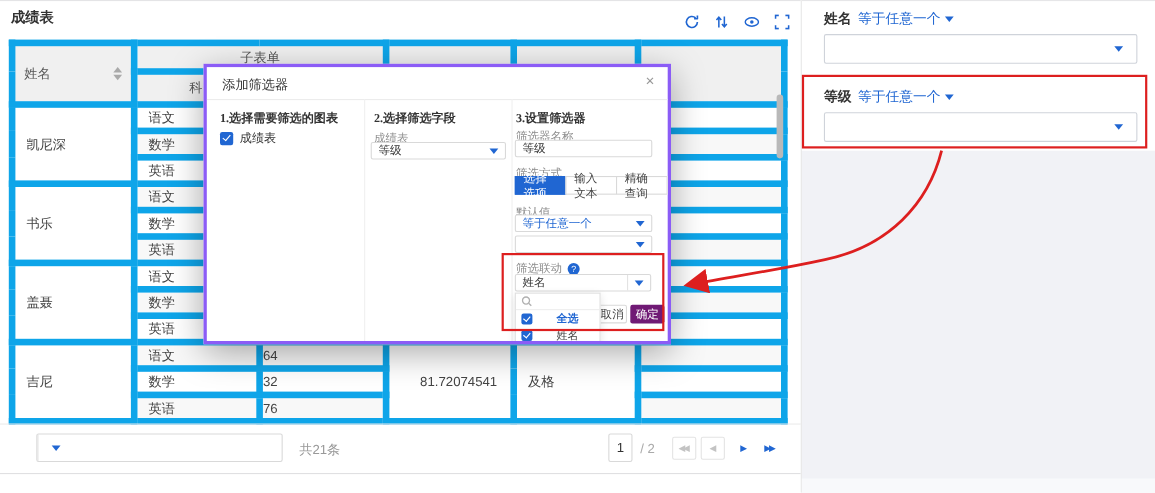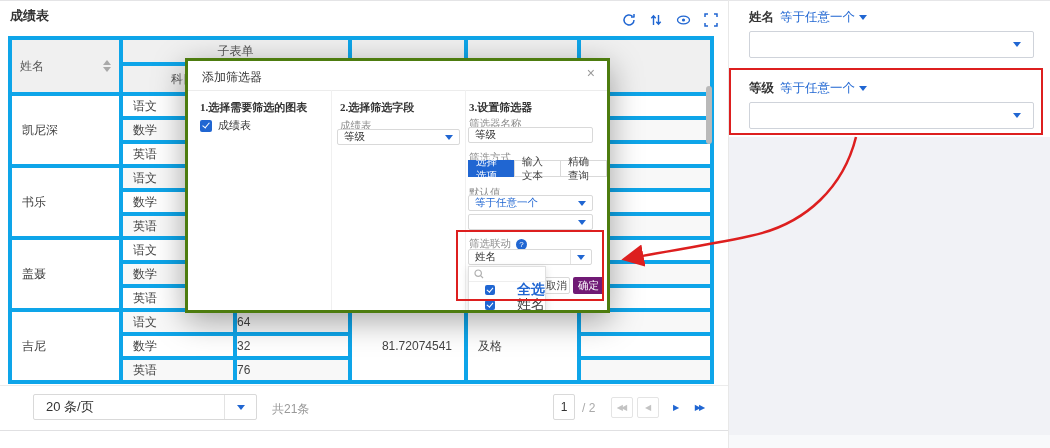--- a/index.html
+++ b/index.html
@@ -8,21 +8,21 @@
 
   
   .card { position:absolute; left:0; top:2; width:728px; height:431px; background:#fff;
           border-top:1px solid #e4e4e6; border-bottom:1px solid #e0e0e2; }
   .card-title { position:absolute; left:10px; top:6px; font-size:13px; font-weight:bold; color:#333; }
   .toolbar { position:absolute; right:10px; top:12px; display:flex; gap:13px; align-items:center; }
   .toolbar svg { display:block; }
 
   
   table.grid { position:absolute; left:8px; top:35px; width:702px; border-collapse:collapse; table-layout:fixed; font-size:12px; color:#444; }
-  table.grid th, table.grid td { border:4px solid #0ea5e9; overflow:hidden; white-space:nowrap; }
+  table.grid th, table.grid td { border:6px solid #0ea5e9; overflow:hidden; white-space:nowrap; }
   table.grid thead th { background:#f0f0f0; font-weight:normal; color:#555; }
   tr.h1 th { height:26px; }
   tr.h2 th { height:30px; text-align:center; padding-left:10px; }
   th.span2 { height:56px; }
   th.flexth { padding:0 8px; }
   th .thwrap { display:flex; align-items:center; justify-content:space-between; width:100%; }
   th.subform { text-align:center; }
   tbody tr { height:24px; }
   tbody tr:nth-child(even) td.stripe { background:#f8f8f8; }
   td.rspan { background:#fff; }
@@ -59,42 +59,42 @@
   .panel-white { position:absolute; left:0; top:0; right:0; height:137px; background:#fff; border-top:1px solid #e6e6e8; }
   .panel-bottom { position:absolute; left:0; right:0; bottom:0; height:13px; background:#f8f9fb; }
   .f-label-row { position:absolute; display:flex; align-items:center; gap:6px; font-size:12.5px; }
   .f-label { color:#333; font-weight:bold; }
   .f-op { color:#2066d2; display:flex; align-items:center; gap:4px; }
   .f-sel { position:absolute; width:285px; height:27px; background:#fff; border:1px solid #cfd3da; border-radius:2px; display:flex; align-items:center; justify-content:flex-end; padding-right:12px; }
 
   .redbox { position:absolute; border:2px solid #dd1f1f; z-index:90; pointer-events:none; }
 
   
-  .modal { position:absolute; left:185px; top:58px; width:425px; height:255px; background:#fff; border:3px solid #4d7c0f;
+  .modal { position:absolute; left:185px; top:58px; width:425px; height:255px; background:#fff; border:3px solid #8b5cf6;
            box-shadow:0 8px 30px rgba(0,0,0,.35); z-index:40; overflow:hidden; }
   .m-title { position:absolute; left:14px; top:8px; font-size:12px; color:#333; }
   .m-close { position:absolute; right:12px; top:5px; font-size:14px; color:#999; line-height:14px; }
   .m-sep { position:absolute; left:0; right:0; top:29px; border-top:1px solid #ececec; }
   .m-div { position:absolute; top:29px; bottom:0; border-left:1px solid #f0f0f0; }
   .sec-title { position:absolute; font-size:11px; font-weight:bold; color:#333;font-family:Liberation Serif, serif; }
   .sub-label { position:absolute; font-size:10.5px; color:#8c8c8c; }
   .check-row { position:absolute; display:flex; align-items:center; gap:6px; font-size:11px; color:#333; }
   .cb { width:12px; height:12px; border-radius:2px; background:#2066d2; position:relative; flex:none; }
   .cb::after { content:""; position:absolute; left:4px; top:1.5px; width:3px; height:6px; border:solid #fff; border-width:0 1.5px 1.5px 0; transform:rotate(40deg); }
   .sel { position:absolute; height:16px; background:#fff; border:1px solid #d9d9d9; border-radius:2px; display:flex; align-items:center; font-size:10.5px; color:#333; padding:0 6px; justify-content:space-between; }
   .sel .blue { color:#2066d2; }
   .sel .arrseg { align-self:stretch; border-left:1px solid #e3e3e3; display:flex; align-items:center; padding-left:6px; margin-right:-6px; padding-right:6px; }
   .tabs { position:absolute; display:flex; height:17px; font-size:10.5px; }
   .tab { border:1px solid #d9d9d9; background:#fff; color:#444; display:flex; align-items:center; padding:0 7px; margin-left:-1px; }
   .tab.sel-tab { background:#2066d2; border-color:#2066d2; color:#fff; margin-left:0; }
   .link-label { position:absolute; display:flex; align-items:center; gap:5px; font-size:10.5px; color:#8c8c8c; }
   .help { width:11px; height:11px; border-radius:50%; background:#2066d2; color:#fff; font-size:8px; line-height:11px; text-align:center; }
   .dropdown { position:absolute; left:280px; top:205px; width:78px; background:#fff; border:1px solid #e0e0e0; box-shadow:0 2px 8px rgba(0,0,0,.12); z-index:42; }
   .dd-search { height:15px; border-bottom:1px solid #eee; display:flex; align-items:center; padding-left:5px; }
-  .dd-item { height:15px; display:flex; align-items:center; gap:22px; padding-left:5px; font-size:14px;justify-content:flex-end; }
+  .dd-item { height:15px; display:flex; align-items:center; gap:22px; padding-left:5px; font-size:10px; }
   .dd-item .cb { width:10px; height:10px; }
   .dd-item .cb::after { left:3px; top:1px; width:2.5px; height:5px; }
   .dd-all { color:#2066d2; font-weight:bold; }
   .dd-name { color:#444; }
   .m-btn { position:absolute; height:17px; font-size:10.5px; display:flex; align-items:center; justify-content:center; border-radius:2px; }
   .btn-cancel { left:355px; top:216px; width:27px; border:1px solid #d9d9d9; background:#fff; color:#444; z-index:41; }
   .btn-ok { left:385px; top:216px; width:31px; background:#701a75; color:#fff; z-index:41; }
   .m-redbox { left:268px; top:169px; width:148px; height:71px; }
 
   
@@ -257,21 +257,20 @@
           <td class="score stripe">76</td>
           <td class="stripe"></td>
         </tr>
       </tbody>
     </table>
 
     <div class="vthumb"></div>
 
     <div class="pg-sep"></div>
     <div class="pagesize">
-      <span class="txt">20 条/页</span>
       <span class="arr">
           <span class="caret"></span>
         </span>
     </div>
     <div class="total">共21条</div>
     <div class="pageno">1</div>
     <div class="pageof">/ 2</div>
     <div class="navbtn dis" style="left:611px">
         <span class="dbl">◀◀</span>
       </div>

